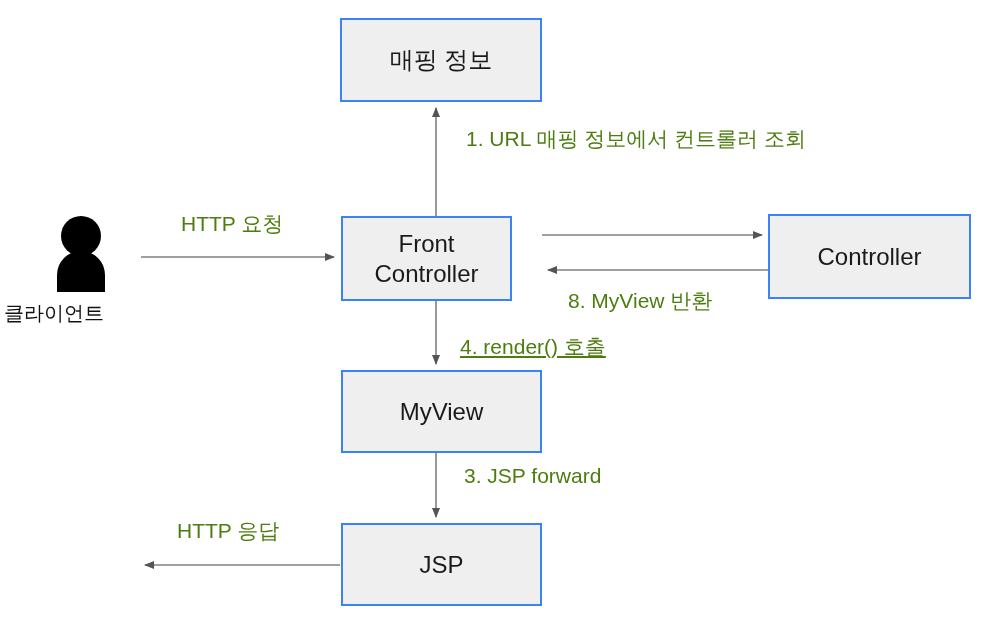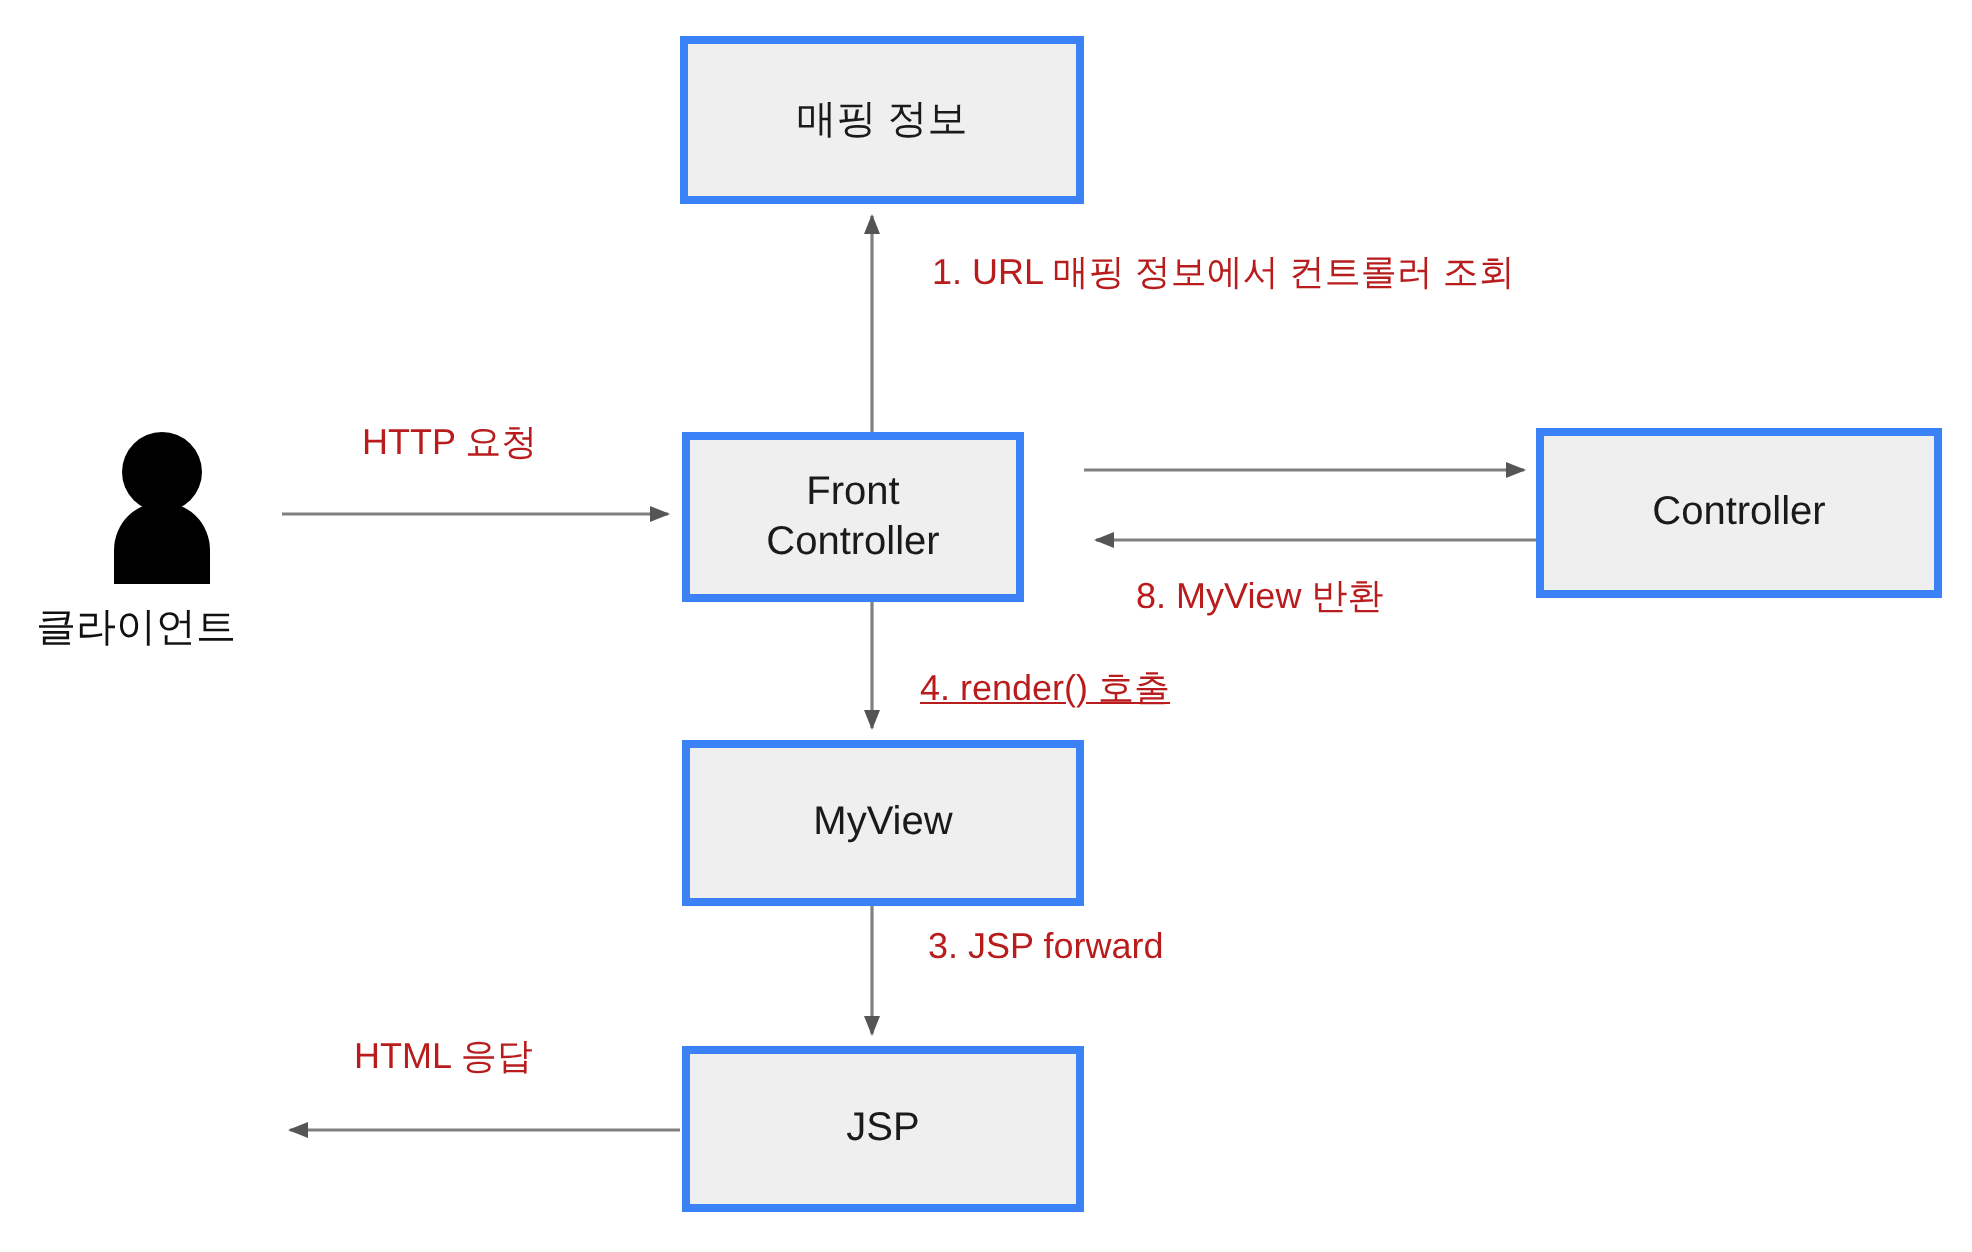--- a/index.html
+++ b/index.html
@@ -26,34 +26,34 @@
     position: absolute;
     left: 0;
     top: 0;
     width: 986px;
     height: 626px;
   }
   .node-box {
     position: absolute;
     box-sizing: border-box;
     background: #efefef;
-    border: 4px solid #3b82f6;
+    border: 2px solid #3b82f6;
     display: flex;
     align-items: center;
     justify-content: center;
     text-align: center;
-    font-size: 20px;
+    font-size: 24px;
     line-height: 1.22;
     color: #1a1a1a;
     white-space: pre-line;
   }
   .edge-label {
     position: absolute;
-    font-size: 18px;
-    color: #b91c1c;
+    font-size: 21px;
+    color: #4d7c0f;
     white-space: nowrap;
     line-height: 1.2;
     text-align: center;
   }
   .actor-label {
     position: absolute;
     font-size: 20px;
     color: #111111;
     white-space: nowrap;
   }
@@ -121,28 +121,28 @@
   </div>
 
   <div class="node-box" style="left:341px; top:523px; width:201px; height:83px;">
     <span>JSP</span>
   </div>
 
   <div class="node-box" style="left:341px; top:370px; width:201px; height:83px;">
     <span>MyView</span>
   </div>
 
-  <div class="actor-label" style="left:18px; top:300px;">클라이언트</div>
+  <div class="actor-label" style="left:4px; top:300px;">클라이언트</div>
 
   <div class="edge-label" style="left:181px; top:211px;">HTTP 요청</div>
 
   <div class="edge-label" style="left:466px; top:126px;">1. URL 매핑 정보에서 컨트롤러 조회</div>
 
 
   <div class="edge-label" style="left:568px; top:288px;">8. MyView 반환</div>
 
   <div class="edge-label" style="left:460px; top:334px;text-decoration:underline;">4. render() 호출</div>
 
   <div class="edge-label" style="left:464px; top:463px;">3. JSP forward</div>
 
-  <div class="edge-label" style="left:177px; top:518px;">HTML 응답</div>
+  <div class="edge-label" style="left:177px; top:518px;">HTTP 응답</div>
 
 </div>
 
 </body></html>

